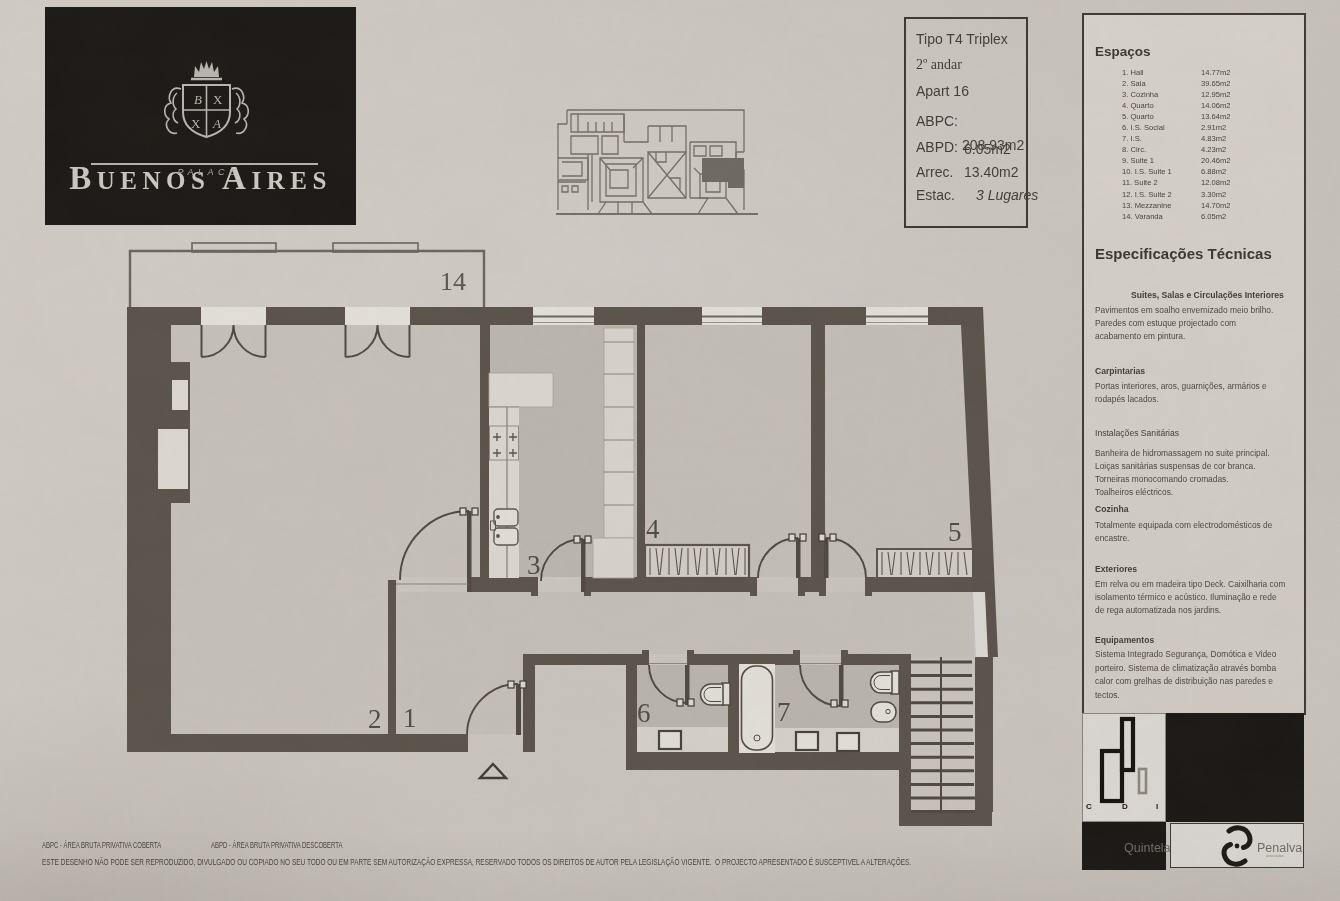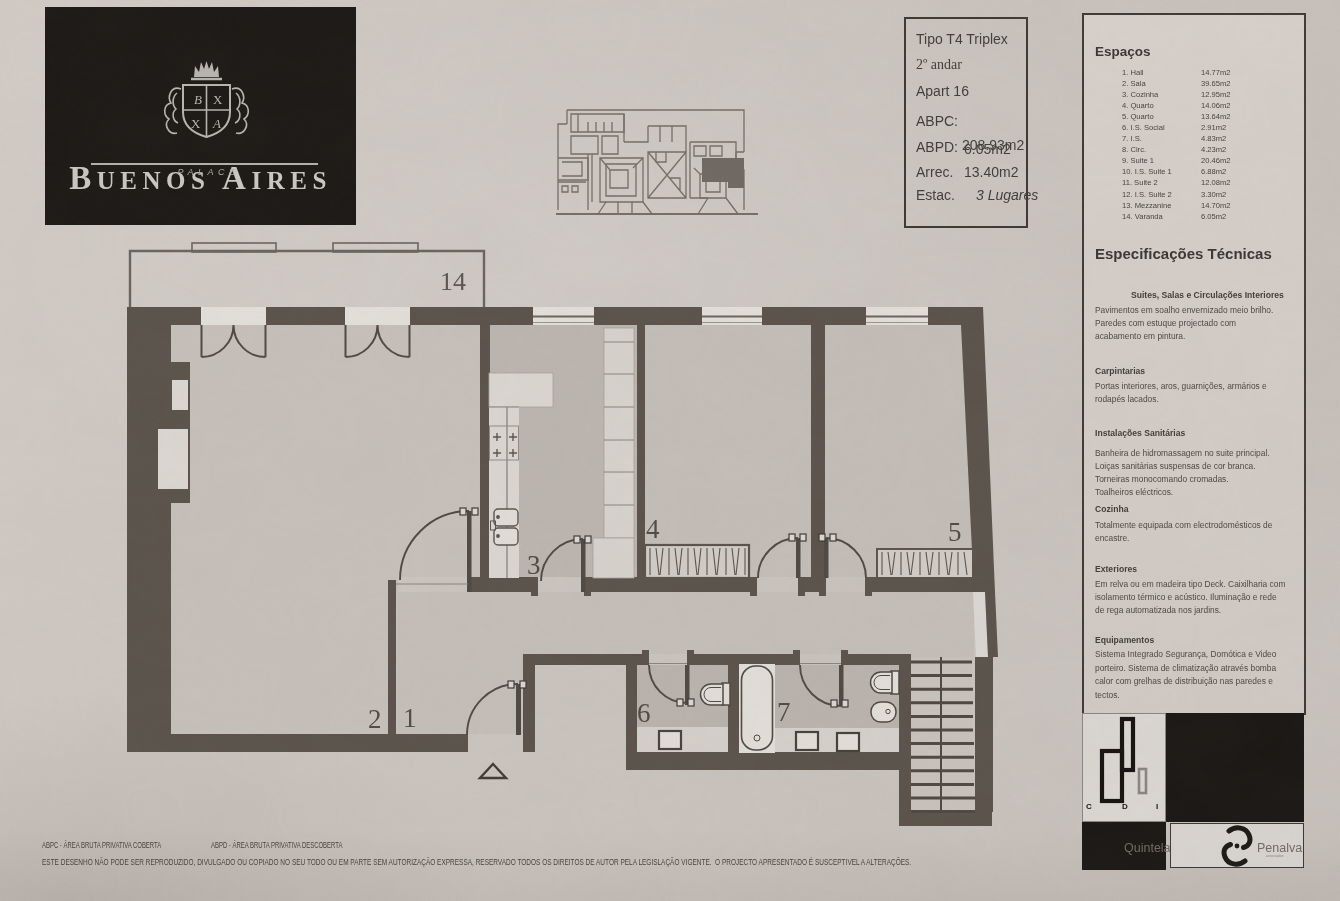--- a/index.html
+++ b/index.html
@@ -103,21 +103,21 @@
 </div>
 
 <div class="abs" style="left:1095px;top:245px;font-size:15px;font-weight:bold;color:#3b3631;">Especificações Técnicas</div>
 
 <div class="abs" style="left:1095px;top:290px;font-size:8.6px;font-weight:bold;color:#413c36;margin-left:36px;">Suites, Salas e Circulações Interiores</div>
 <div class="abs" style="left:1095px;top:304px;width:185px;font-size:8.4px;line-height:13px;color:#4c4741;">Pavimentos em soalho envernizado meio brilho.<br>Paredes com estuque projectado com<br>acabamento em pintura.</div>
 
 <div class="abs" style="left:1095px;top:366px;font-size:8.6px;font-weight:bold;color:#413c36;">Carpintarias</div>
 <div class="abs" style="left:1095px;top:380px;width:185px;font-size:8.4px;line-height:13px;color:#4c4741;">Portas interiores, aros, guarnições, armários e<br>rodapés lacados.</div>
 
-<div class="abs" style="left:1095px;top:428px;font-size:8.6px;font-weight:bold;color:#413c36;">Instalações Sanitárias</div>
+<div class="abs" style="left:1095px;top:428px;font-size:8.6px;font-weight:normal;color:#413c36;">Instalações Sanitárias</div>
 <div class="abs" style="left:1095px;top:447px;width:195px;font-size:8.4px;line-height:13px;color:#4c4741;">Banheira  de hidromassagem no suite principal.<br>Loiças sanitárias suspensas de cor branca.<br>Torneiras monocomando cromadas.<br>Toalheiros eléctricos.</div>
 
 <div class="abs" style="left:1095px;top:504px;font-size:8.6px;font-weight:bold;color:#413c36;">Cozinha</div>
 <div class="abs" style="left:1095px;top:519px;width:190px;font-size:8.4px;line-height:13px;color:#4c4741;">Totalmente equipada com electrodomésticos de<br>encastre.</div>
 
 <div class="abs" style="left:1095px;top:564px;font-size:8.6px;font-weight:bold;color:#413c36;">Exteriores</div>
 <div class="abs" style="left:1095px;top:578px;width:195px;font-size:8.4px;line-height:13px;color:#4c4741;">Em relva ou em madeira tipo Deck. Caixilharia com<br>isolamento térmico e acústico. Iluminação e rede<br>de rega automatizada nos jardins.</div>
 
 <div class="abs" style="left:1095px;top:635px;font-size:8.6px;font-weight:bold;color:#413c36;">Equipamentos</div>
 <div class="abs" style="left:1095px;top:648px;width:193px;font-size:8.4px;line-height:13.5px;color:#4c4741;">Sistema Integrado Segurança, Domótica e Video<br>porteiro. Sistema de climatização através bomba<br>calor com grelhas de distribuição nas paredes e<br>tectos.</div>

